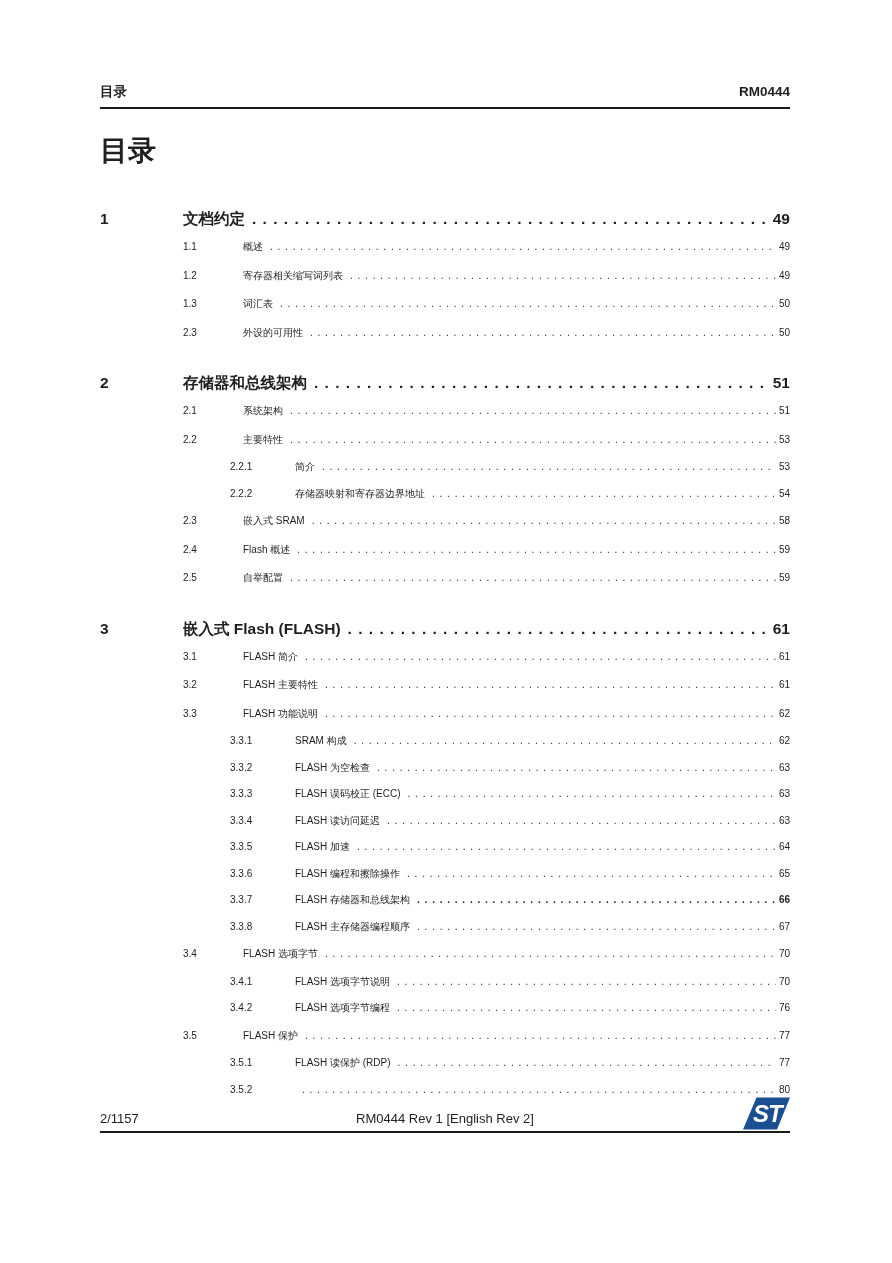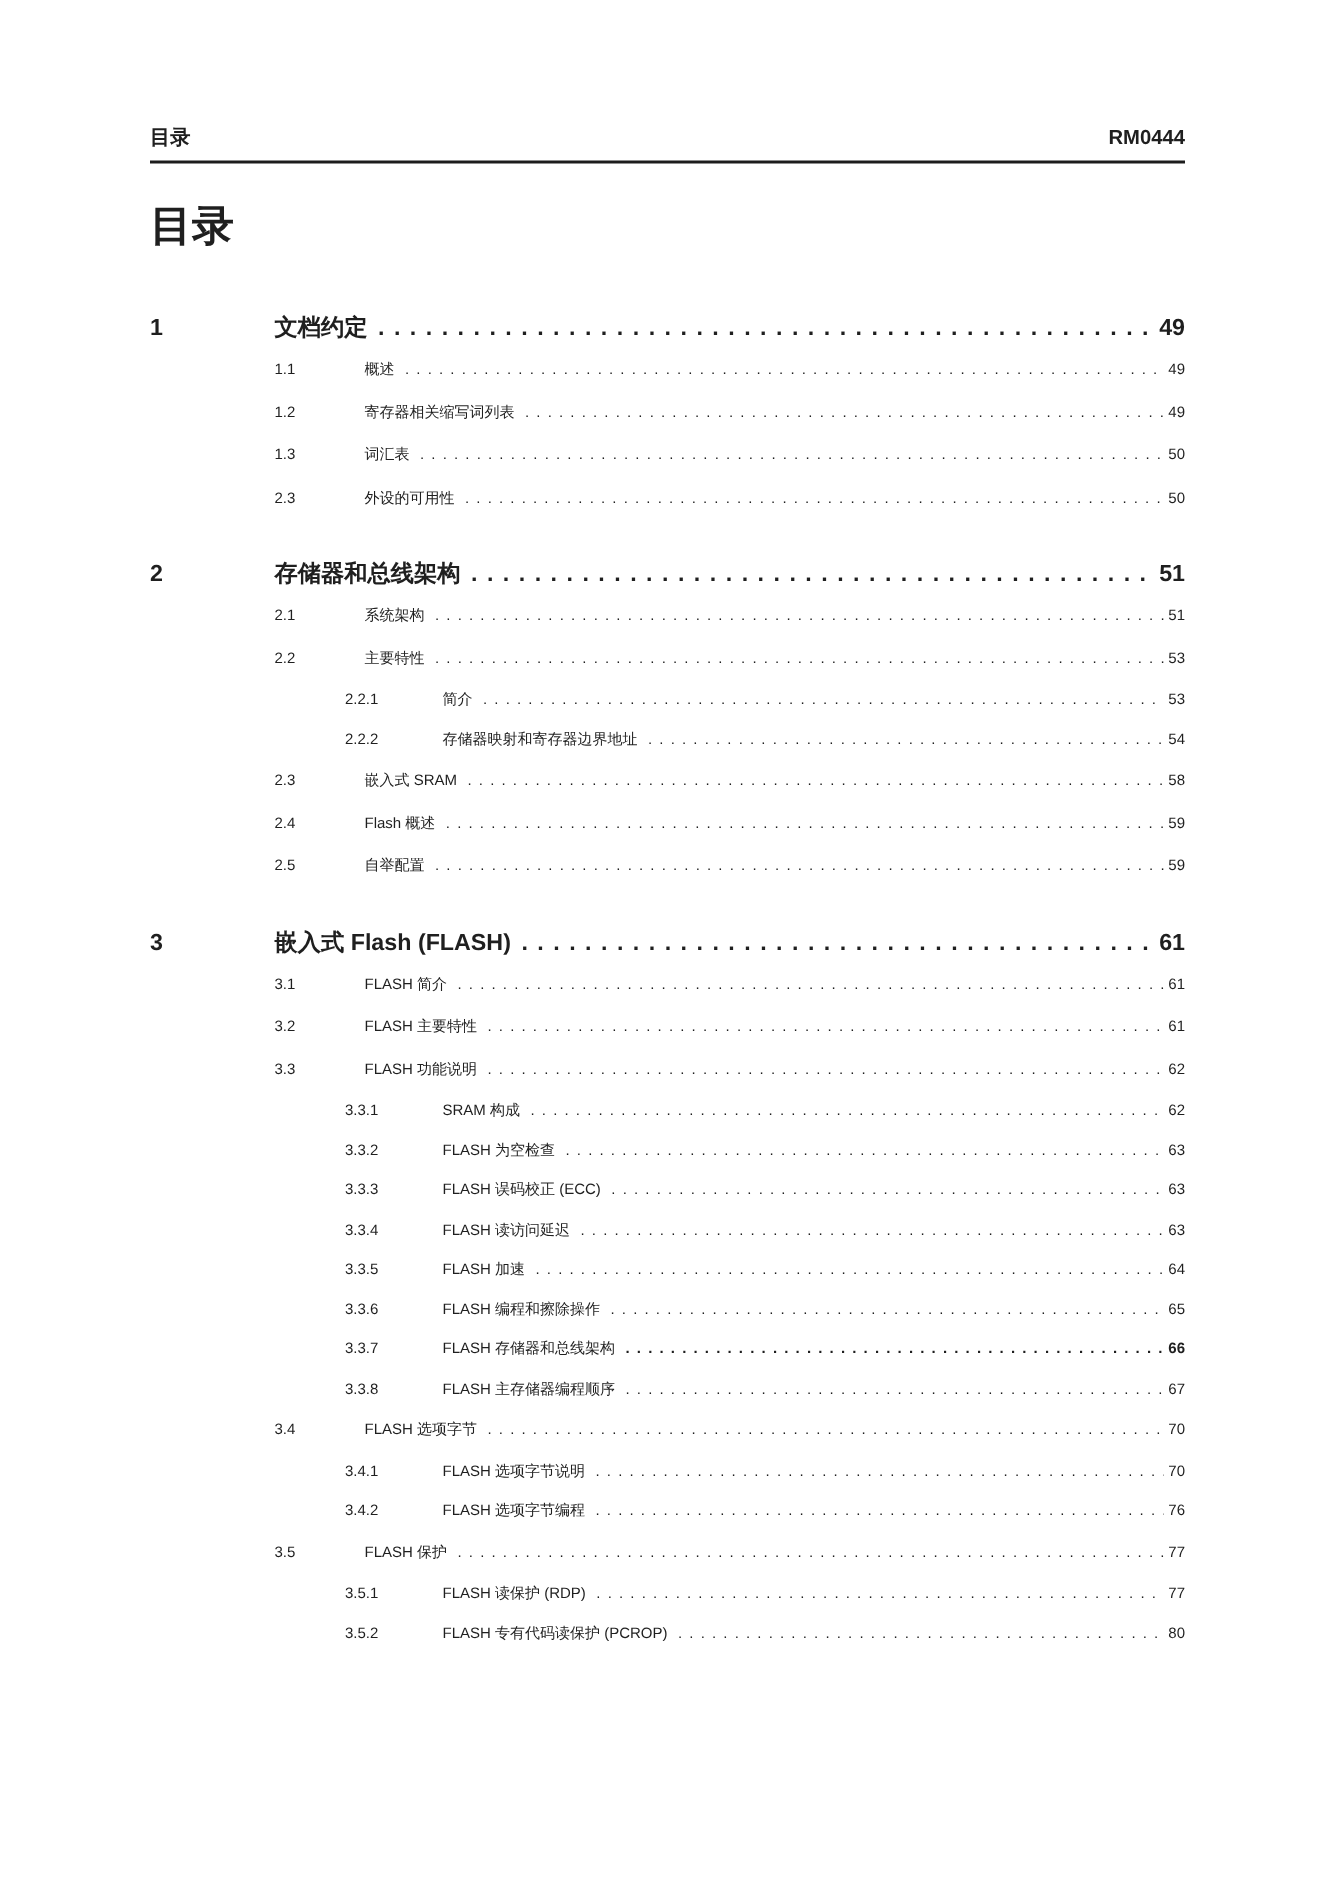--- a/index.html
+++ b/index.html
@@ -285,21 +285,30 @@
           <span class="pg">77</span>
         </div>
         <div class="toc-row lvl3">
           <span class="num">3.5.1</span>
           <span class="ttl">FLASH 读保护 (RDP)</span>
           <span class="leader">. . . . . . . . . . . . . . . . . . . . . . . . . . . . . . . . . . . . . . . . . . . . . . . . . . . . . . . . . . . . . . . . . . . . . . . . . . . . . . . . . . . . . . . . . . . . . . . . . . . . . . . . . . . . . . . . . . . . . . . . . . . . . . . . . . . . . . . . . . . . </span>
           <span class="pg">77</span>
         </div>
         <div class="toc-row lvl3">
           <span class="num">3.5.2</span>
-          <span class="ttl">FLASH 专有代码读保护 (PCROP)</span>
           <span class="leader">. . . . . . . . . . . . . . . . . . . . . . . . . . . . . . . . . . . . . . . . . . . . . . . . . . . . . . . . . . . . . . . . . . . . . . . . . . . . . . . . . . . . . . . . . . . . . . . . . . . . . . . . . . . . . . . . . . . . . . . . . . . . . . . . . . . . . . . . . . . . </span>
           <span class="pg">80</span>
         </div>
       </div>
 
   </div>
 
+  <div class="page-footer">
+    <span class="footer-left">2/1157</span>
+    <span class="footer-center">RM0444 Rev 1 [English Rev 2]</span>
+    <span class="footer-logo">
+      <svg width="47" height="33" viewBox="0 0 47 33" xmlns="http://www.w3.org/2000/svg">
+        <path class="logo-shape" d="M13.5 0.5 H47 L34 32.5 H0 Z" fill="#1A5091"></path>
+        <text x="10" y="25" font-family="Liberation Sans, sans-serif" font-size="24" font-weight="bold" font-style="italic" fill="#ffffff" letter-spacing="-1">ST</text>
+      </svg>
+    </span>
+  </div>
 </div>
 
 </body></html>

